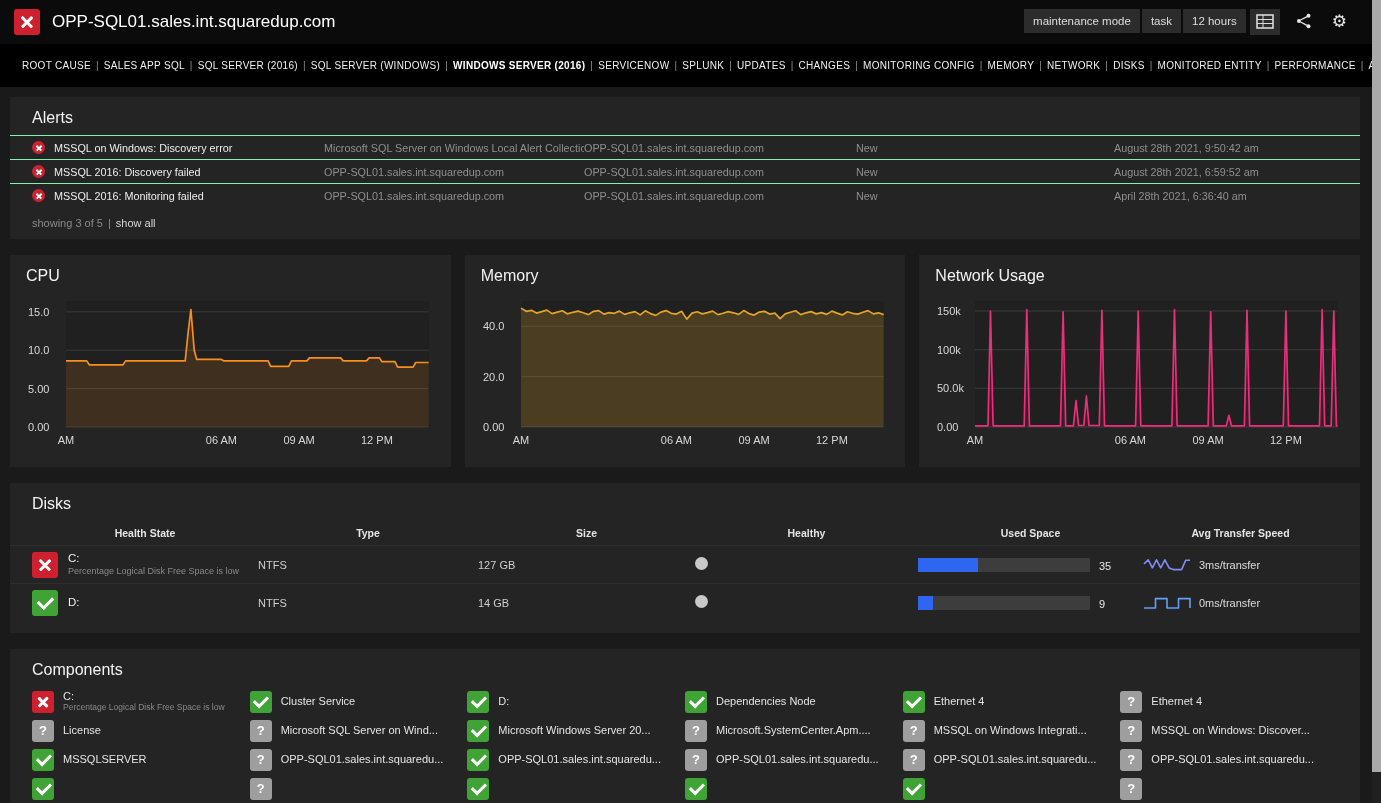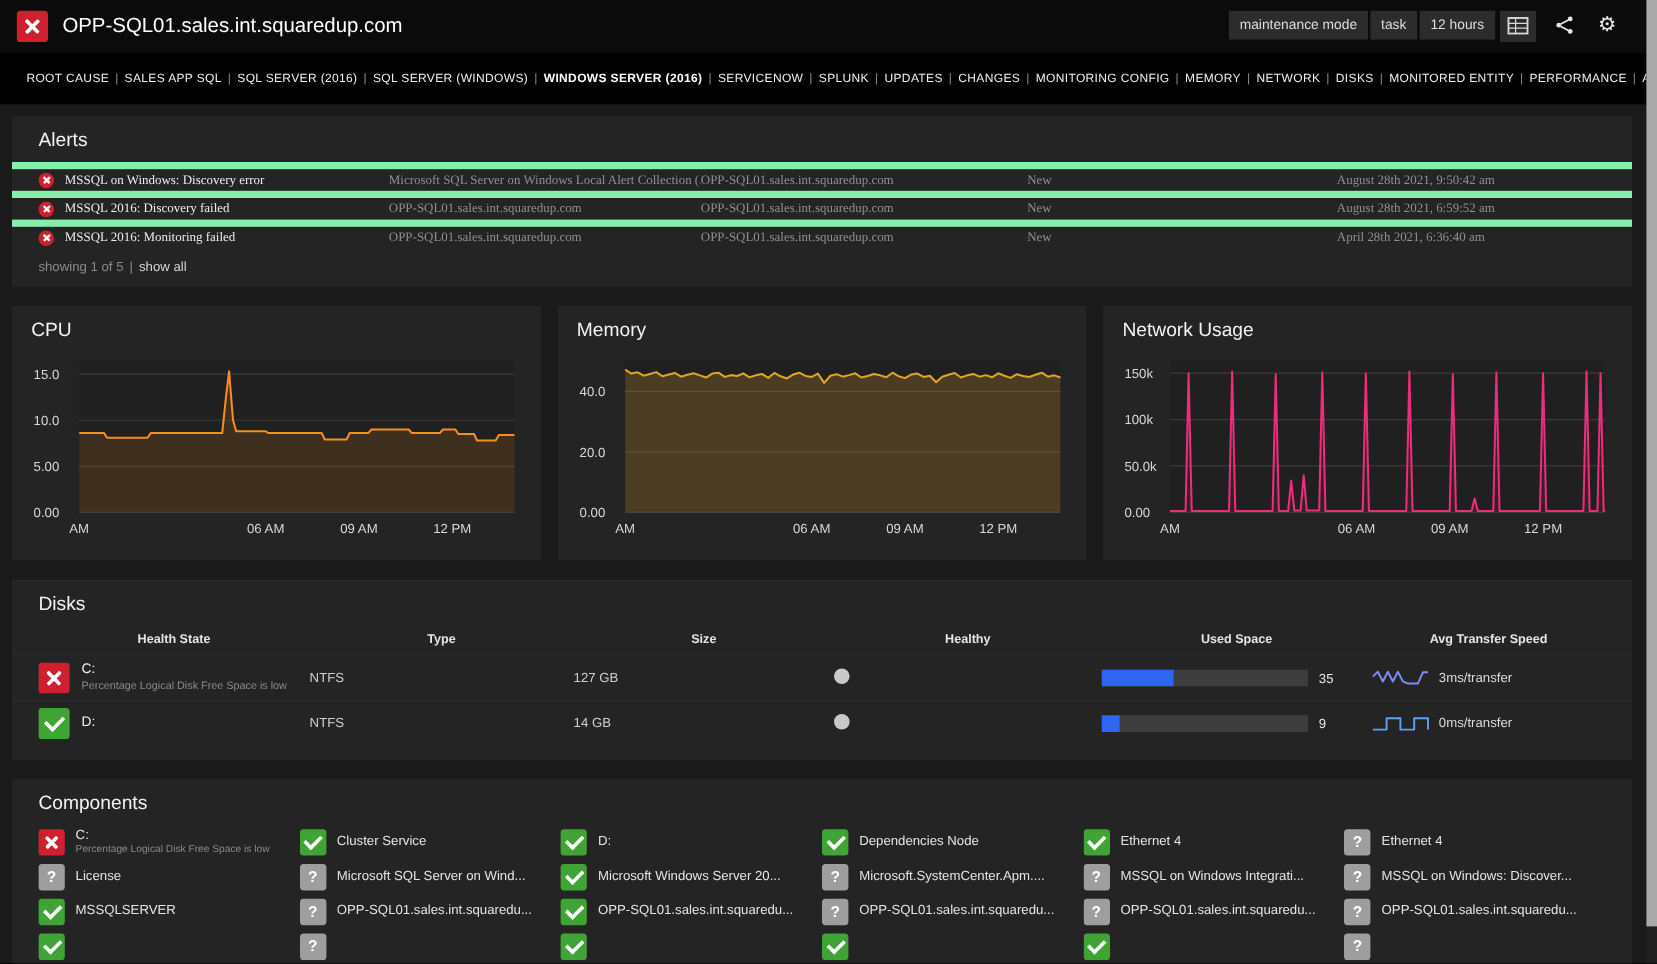--- a/index.html
+++ b/index.html
@@ -47,21 +47,21 @@
   .nav-sep{color:#8d8d8d;margin:0 5px;}
 
   
   .content{padding:10px 12px 0 10px;width:1372px;display:flex;flex-direction:column;gap:16px;}
   .panel{background:#242424;}
   .panel h2{font-size:16px;font-weight:400;color:#f2f2f2;margin:0 0 8px;padding:0 22px;}
 
   
   .alerts{padding:12px 0 10px;}
   .alert-row{display:grid;grid-template-columns:292px 260px 272px 258px 1fr;align-items:center;
-      padding:0 22px;height:24px;border-top:6px solid #86efac;font-size:10.8px;font-family:Liberation Serif, serif;}
+      padding:0 22px;height:24px;border-top:1px solid #86efac;font-size:10.8px;}
   .a-name{display:flex;align-items:center;color:#ededed;overflow:hidden;white-space:nowrap;}
   .a-dim{color:#8f8f8f;overflow:hidden;white-space:nowrap;}
   .alerts-footer{margin:10px 22px 0;font-size:11px;color:#8a8a8a;}
   .alerts-footer .link{color:#d6d6d6;cursor:pointer;margin-top:24px;}
   .alerts-footer .sep{margin:0 5px;}
 
   
   .charts-row{display:flex;gap:14px;}
   .chart-panel{flex:1;height:212px;padding:12px 16px 8px;}
   .chart-panel h2{padding:0;margin:0 0 8px;}
@@ -166,21 +166,21 @@
               <span class="sev-icon"></span>
               <span>MSSQL 2016: Monitoring failed</span>
             </span>
     <span class="a-dim">OPP-SQL01.sales.int.squaredup.com</span>
     <span class="a-dim">OPP-SQL01.sales.int.squaredup.com</span>
     <span class="a-dim">New</span>
     <span class="a-dim">April 28th 2021, 6:36:40 am</span>
   </div>
         </div>
       <div class="alerts-footer">
-        <span>showing 1 of 5</span><span class="sep">|</span><span class="link">show all</span>
+        <span>showing 3 of 5</span><span class="sep">|</span><span class="link">show all</span>
       </div>
     </section>
 
     <div class="charts-row">
       <section class="panel chart-panel">
         <h2>CPU</h2>
         <svg class="chart-svg" width="408.671875" height="156" viewBox="0 0 408.671875 156">
             <rect x="40" y="8" width="362.671875" height="126" fill="#202020"></rect>
             <line x1="40" x2="402.671875" y1="134.0" y2="134.0" stroke="#3a3a3a" stroke-width="1"></line>
             <text x="2" y="138.0" fill="#d8d8d8" font-size="11">0.00</text>

